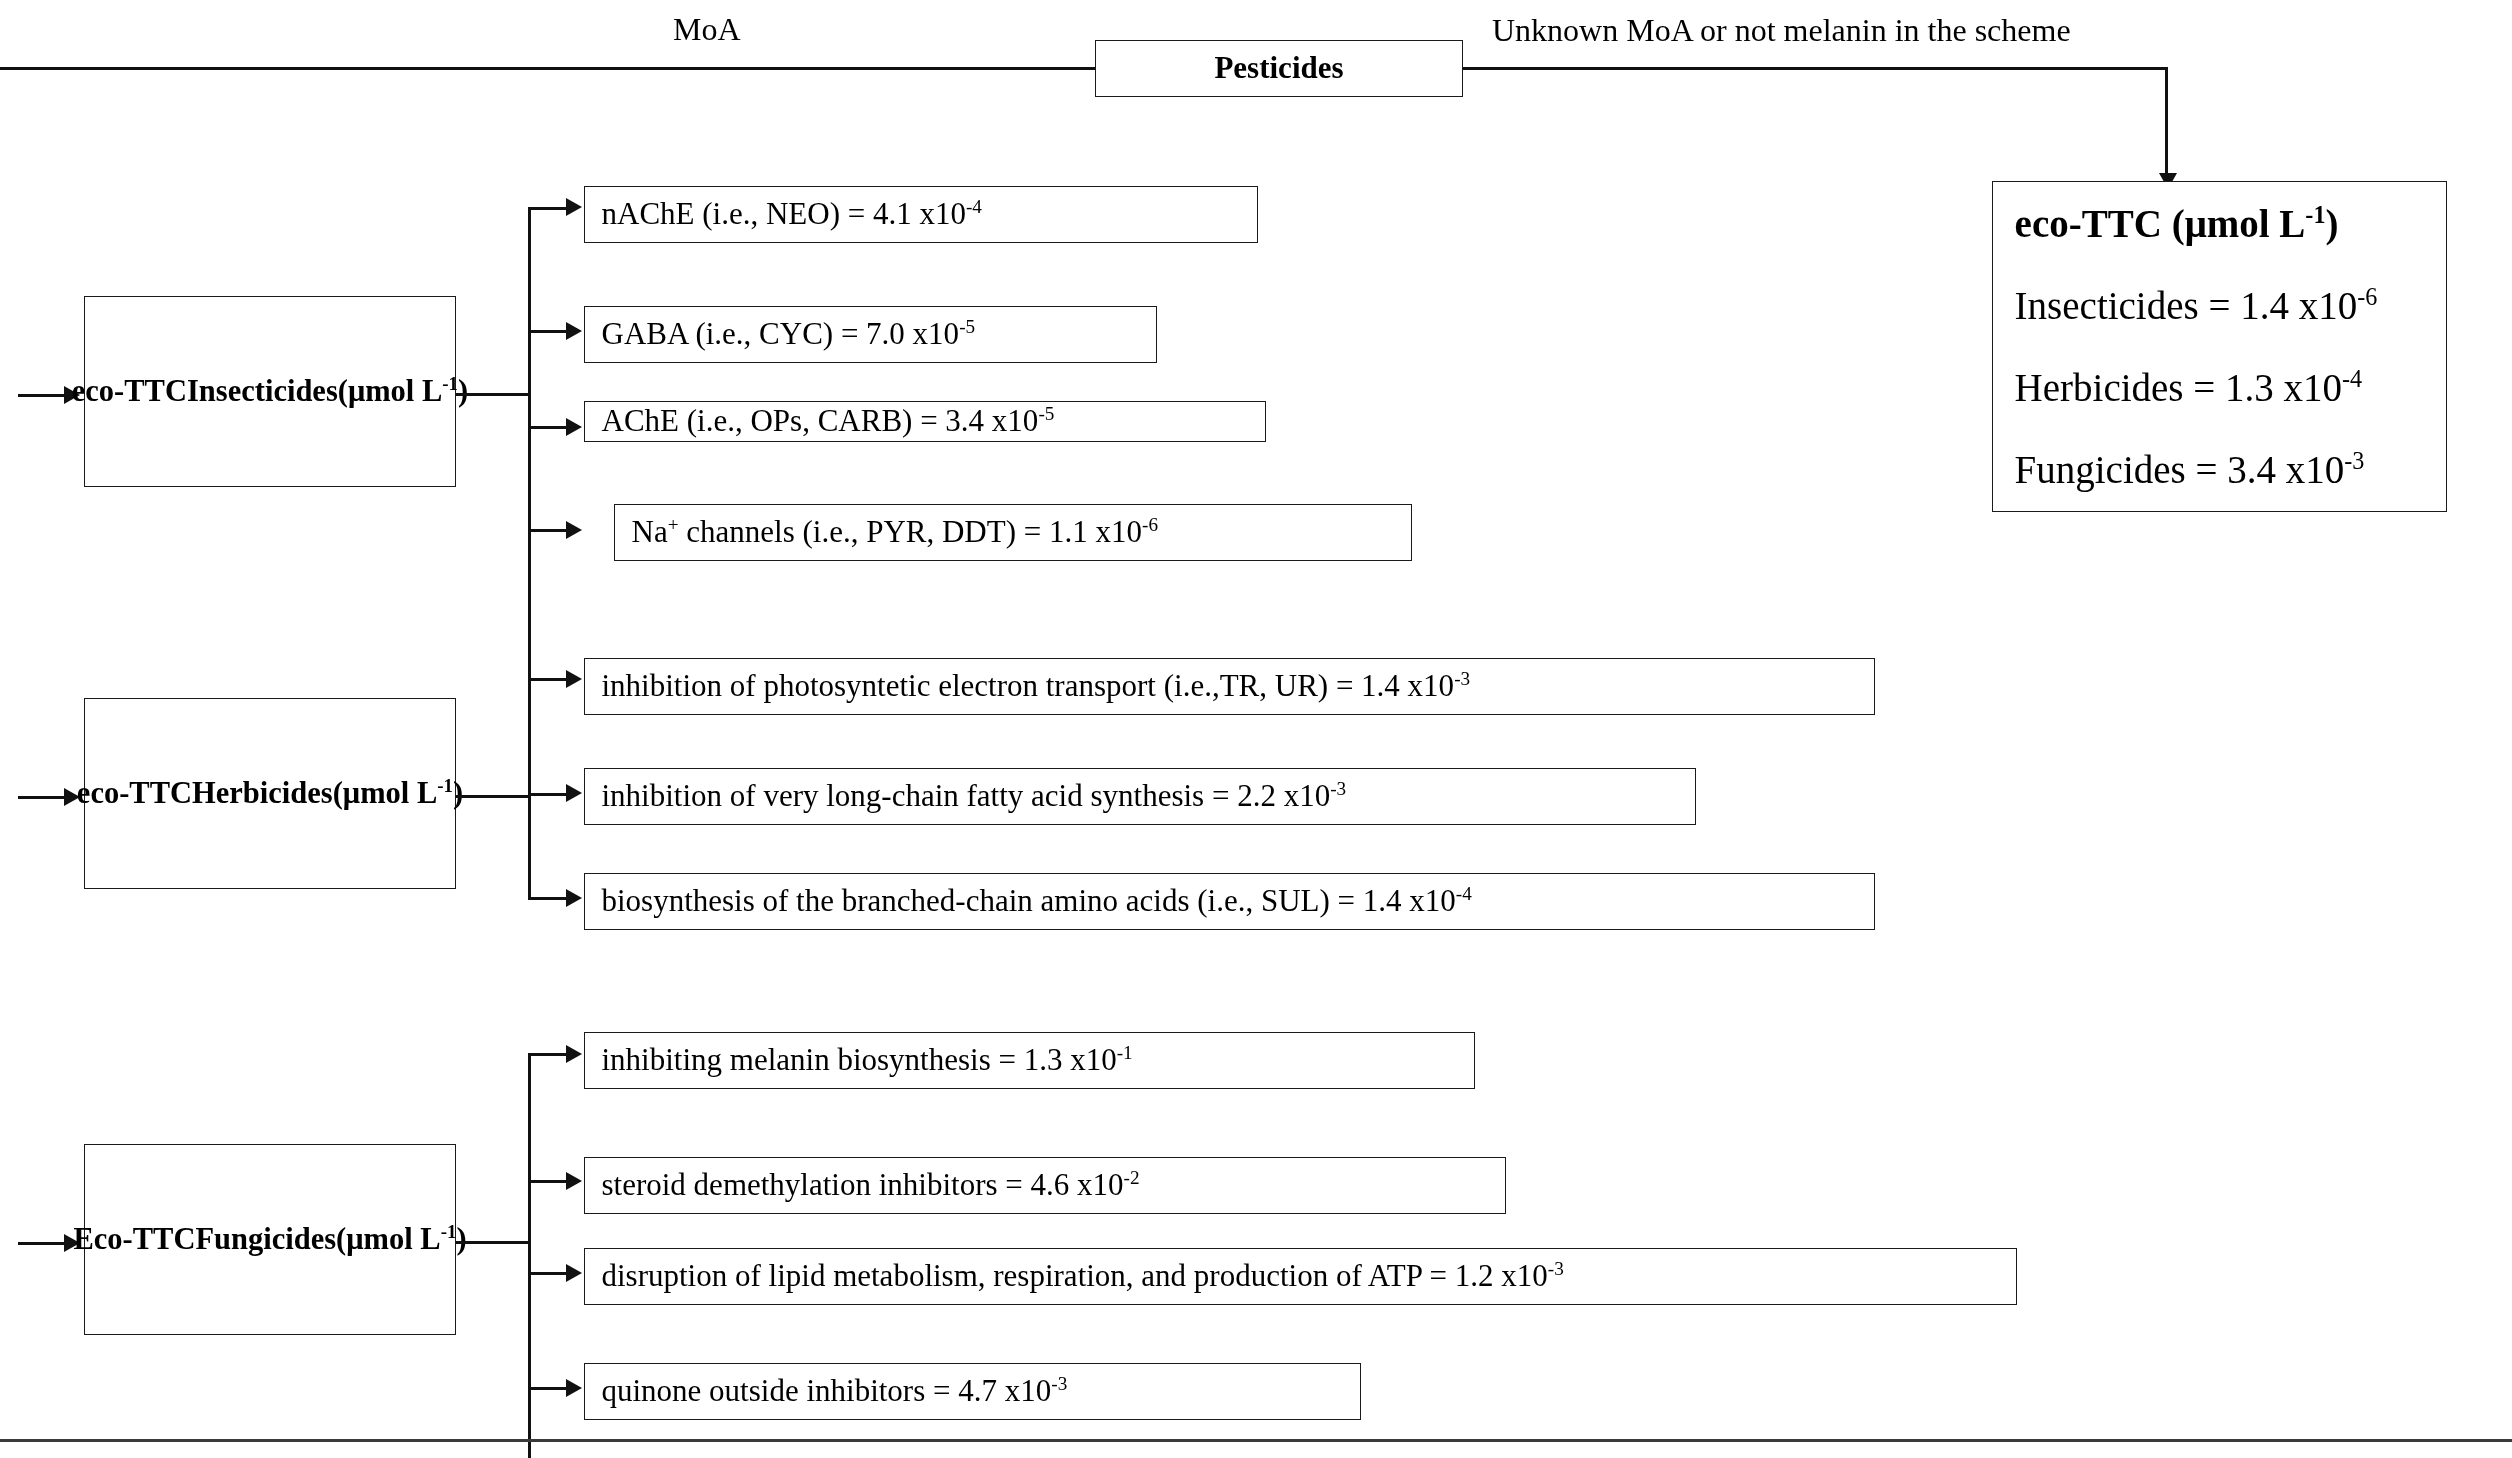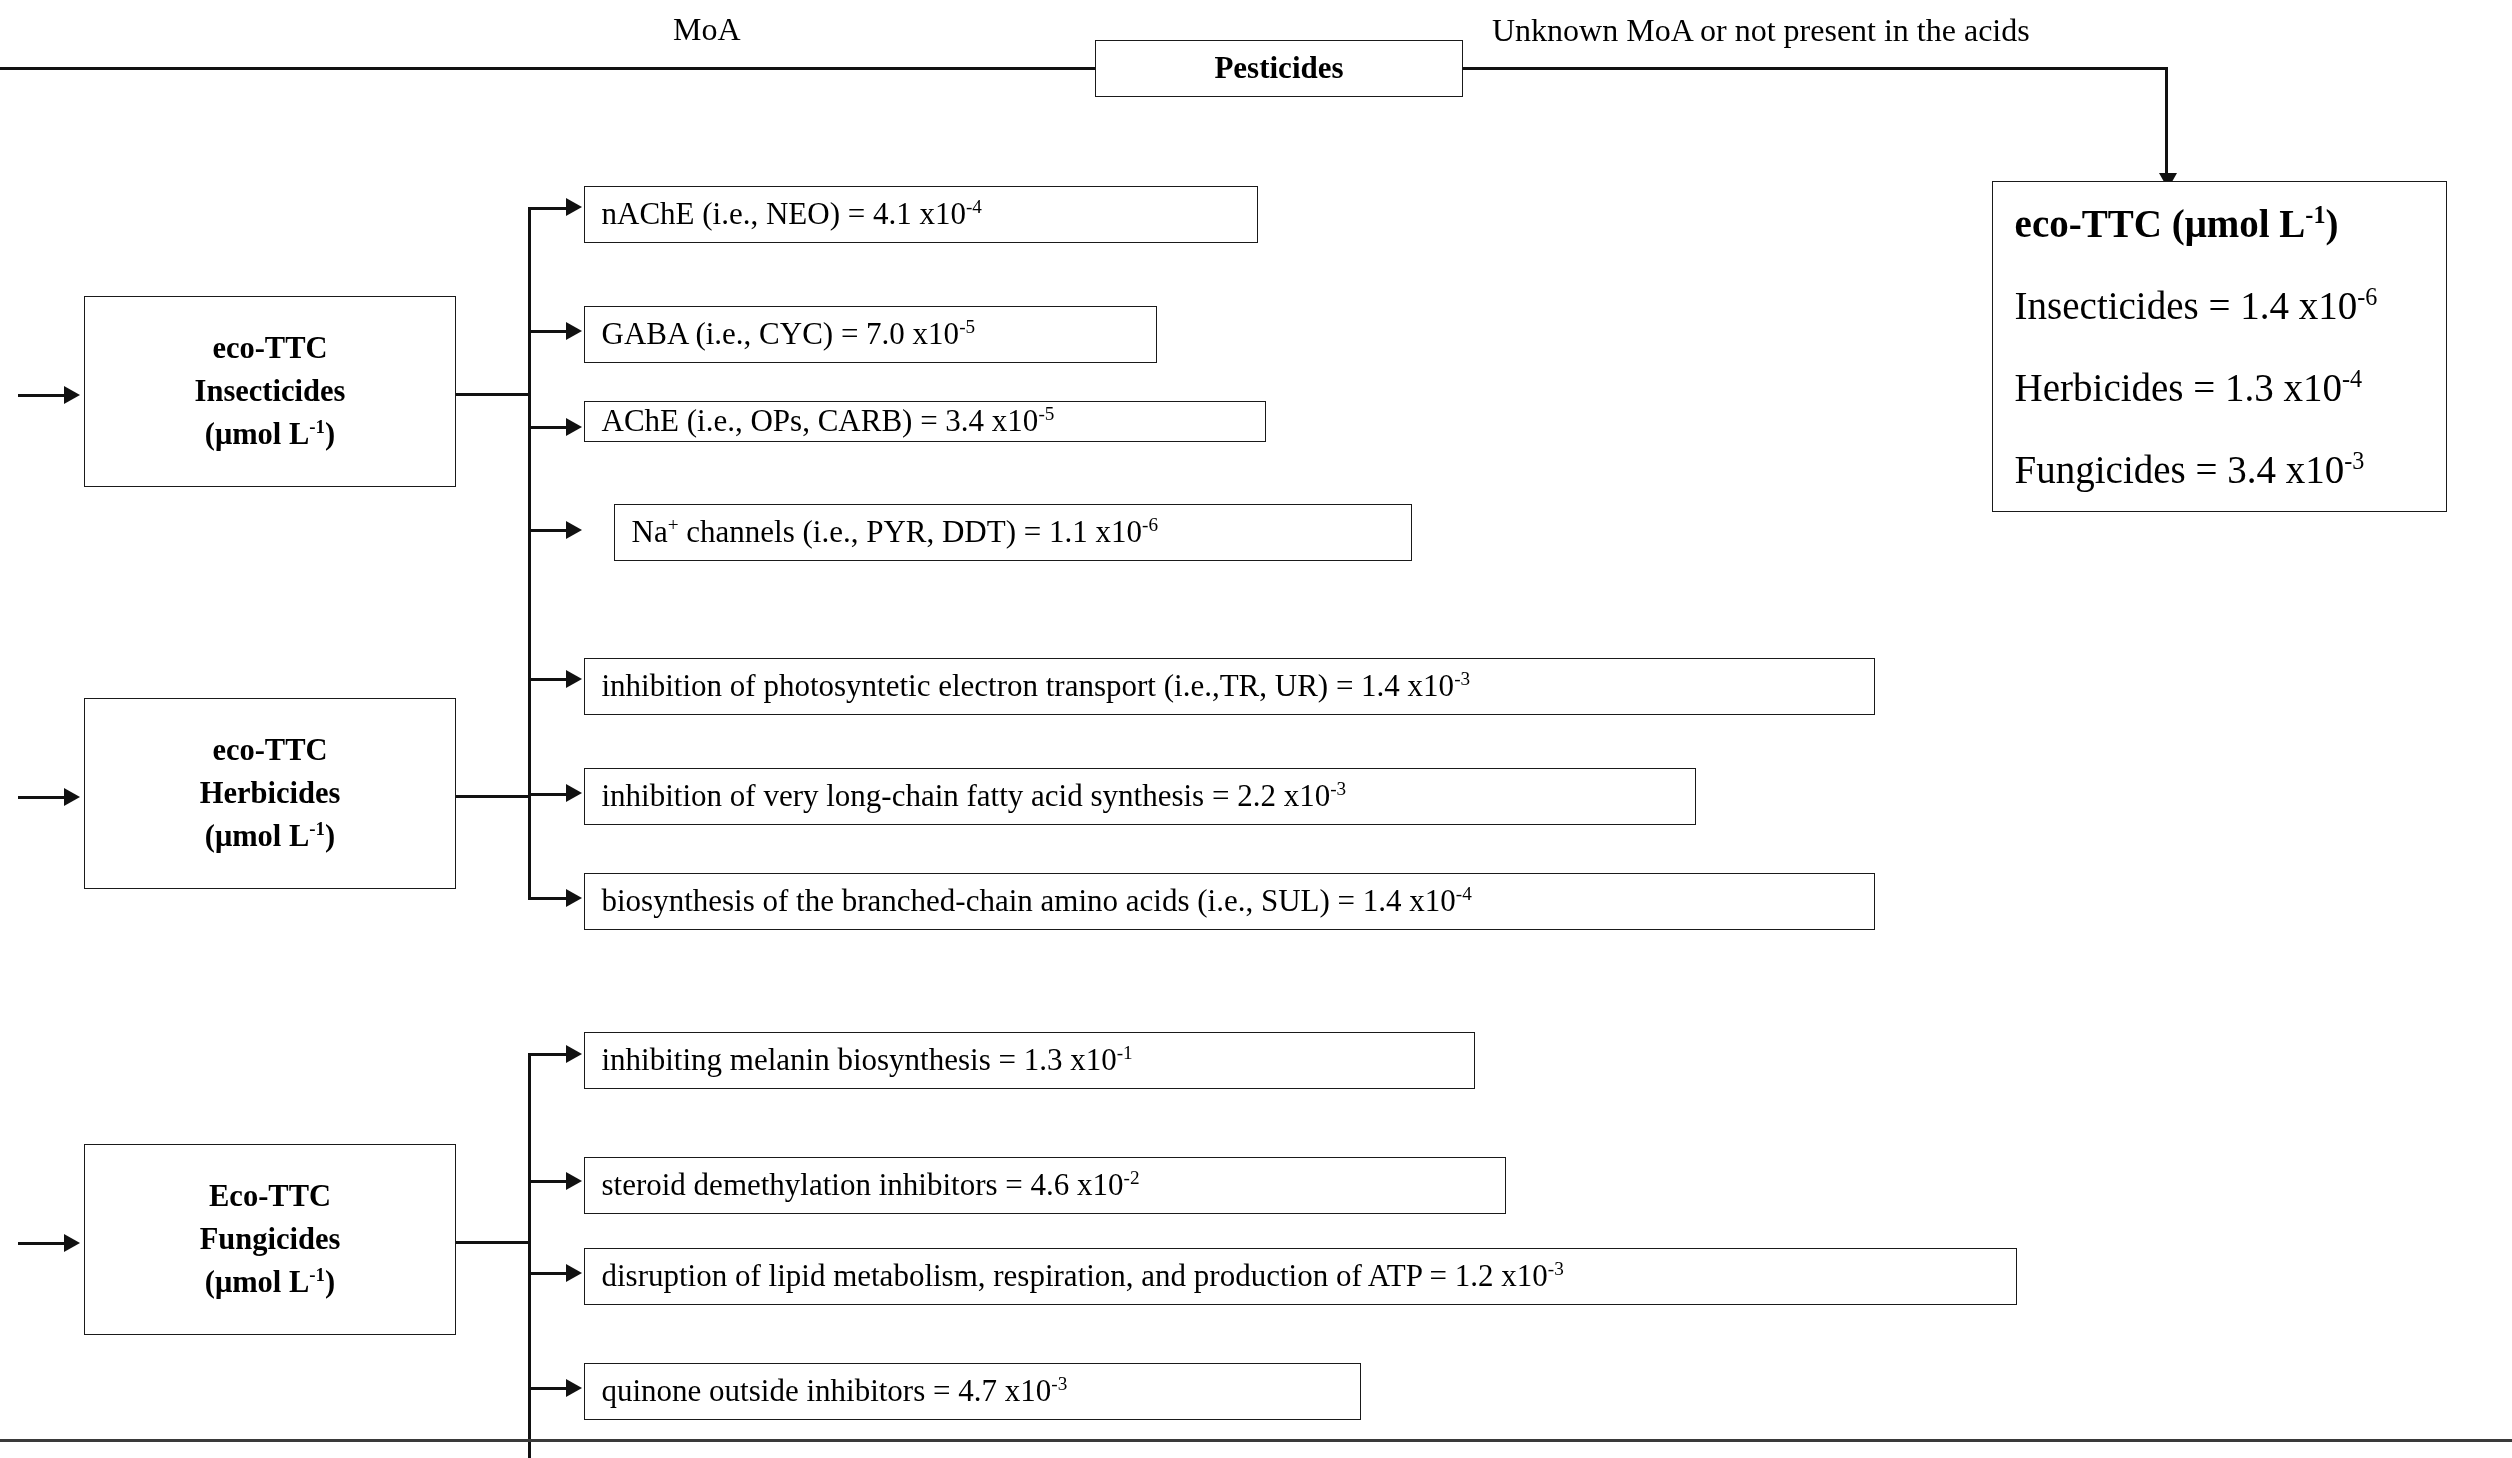--- a/index.html
+++ b/index.html
@@ -24,21 +24,20 @@
     display:flex;
     align-items:center;
     font-size:31px;
     line-height:1.18;
     white-space:nowrap;
   }
   .box.left-pad{padding-left:16.5px;}
   .box.centered{justify-content:center;text-align:center;}
   .bold{font-weight:bold;}
   .cat-box{
-    flex-direction:column;
     justify-content:center;
     font-weight:bold;
     font-size:30.5px;
     line-height:1.42;
     text-align:center;
   }
   sup{font-size:0.62em;vertical-align:super;line-height:0;}
   
   .label{
     position:absolute;
@@ -84,21 +83,21 @@
   .ecottc-right .hd{font-weight:bold;white-space:nowrap;}
   .ecottc-right .rowline{white-space:nowrap;}
 </style>
 </head>
 <body>
 
 <div id="scheme">
 
   <div class="label" style="left:673px;top:12.7px;">MoA</div>
 
-  <div class="label" style="left:1492px;top:14px;">Unknown MoA or not present in the acids</div>
+  <div class="label" style="left:1492px;top:14px;">Unknown MoA or not melanin in the scheme</div>
 
   <div class="hline" style="left:0px;top:67px;width:1095px;"></div>
 
   <div class="hline" style="left:1463px;top:67px;width:705px;"></div>
 
   <div class="vline" style="left:2165px;top:67px;height:110px;"></div>
   <div class="arrowhead down" style="left:2159px;top:173px;"></div>
 
   <div class="box centered bold" style="left:1095px;top:40px;width:368px;height:57px;justify-content:center;">
     <span>Pesticides</span>

